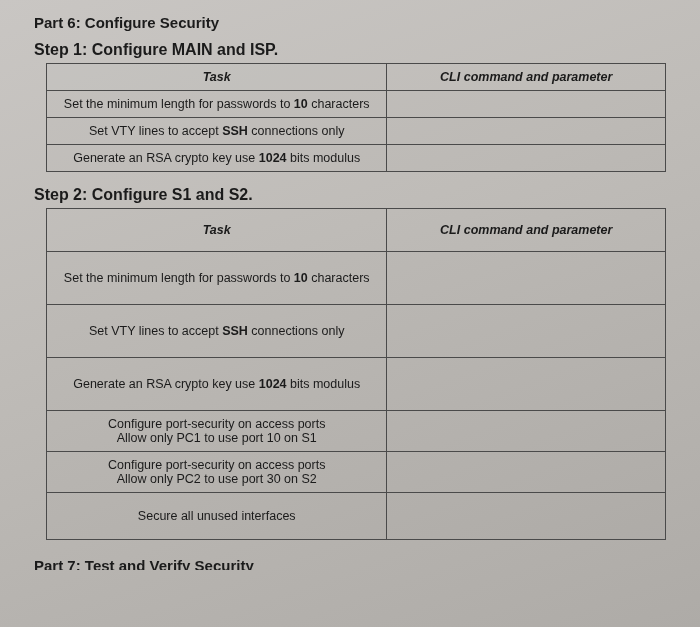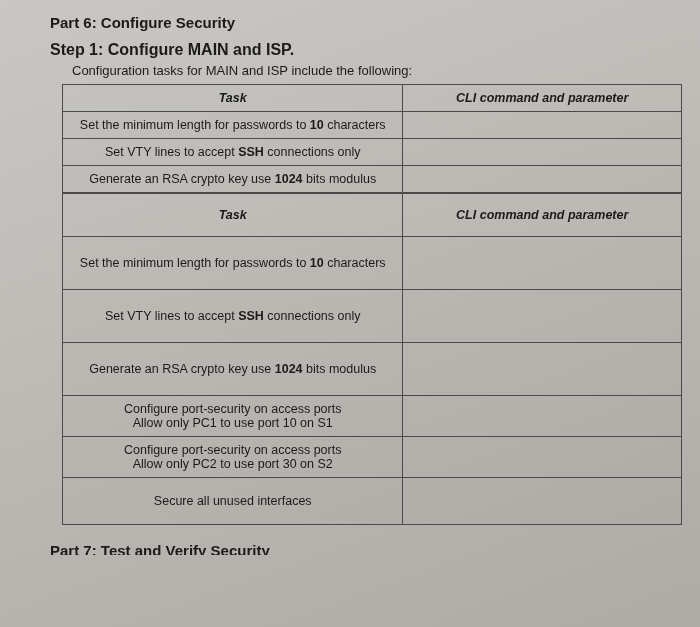--- a/index.html
+++ b/index.html
@@ -10,21 +10,21 @@
     width: 700px;
     height: 627px;
     font-family: Arial, Helvetica, sans-serif;
     background: linear-gradient(160deg, #c9c6c3 0%, #bfbcb8 40%, #aeaba7 100%);
     color: #1b1b1b;
     font-size: 13px;
     overflow: hidden;
     position: relative;
   }
   .page {
-    padding: 10px 30px 0 46px;
+    padding: 10px 30px 0 30px;
   }
   .part-title {
     font-weight: bold;
     font-size: 15px;
     margin: 4px 0 10px 4px;
   }
   .step-title {
     font-weight: bold;
     font-size: 16px;
     margin: 6px 0 4px 4px;
@@ -78,21 +78,20 @@
   }
 </style>
 </head>
 <body>
 
 <div class="page">
 
   <div class="part-title">Part 6: Configure Security</div>
 
   <div class="step-title">Step 1: Configure MAIN and ISP.</div>
-  <div class="step-desc">Configuration tasks for MAIN and ISP include the following:</div>
 
   <table>
     <tbody>
         <tr>
       <th class="col-task">Task</th>
       <th class="col-cmd">CLI command and parameter</th>
     </tr>
     <tr>
       <td>
         <span>Set the minimum length for passwords to </span><span class="bold-inline">10</span><span> characters</span>
@@ -107,20 +106,21 @@
     </tr>
     <tr>
       <td>
         <span>Generate an RSA crypto key use </span><span class="bold-inline">1024</span><span> bits modulus</span>
       </td>
       <td></td>
     </tr>
   </tbody>
     </table>
 
+  <div class="step-title" style="margin-top:14px;">Step 2: Configure S1 and S2.</div>
 
   <table>
     <tbody>
         <tr>
       <th class="col-task" style="height:30px;">Task</th>
       <th class="col-cmd">CLI command and parameter</th>
     </tr>
     <tr class="taller">
       <td>
         <span>Set the minimum length for passwords to </span><span class="bold-inline">10</span><span> characters</span>

